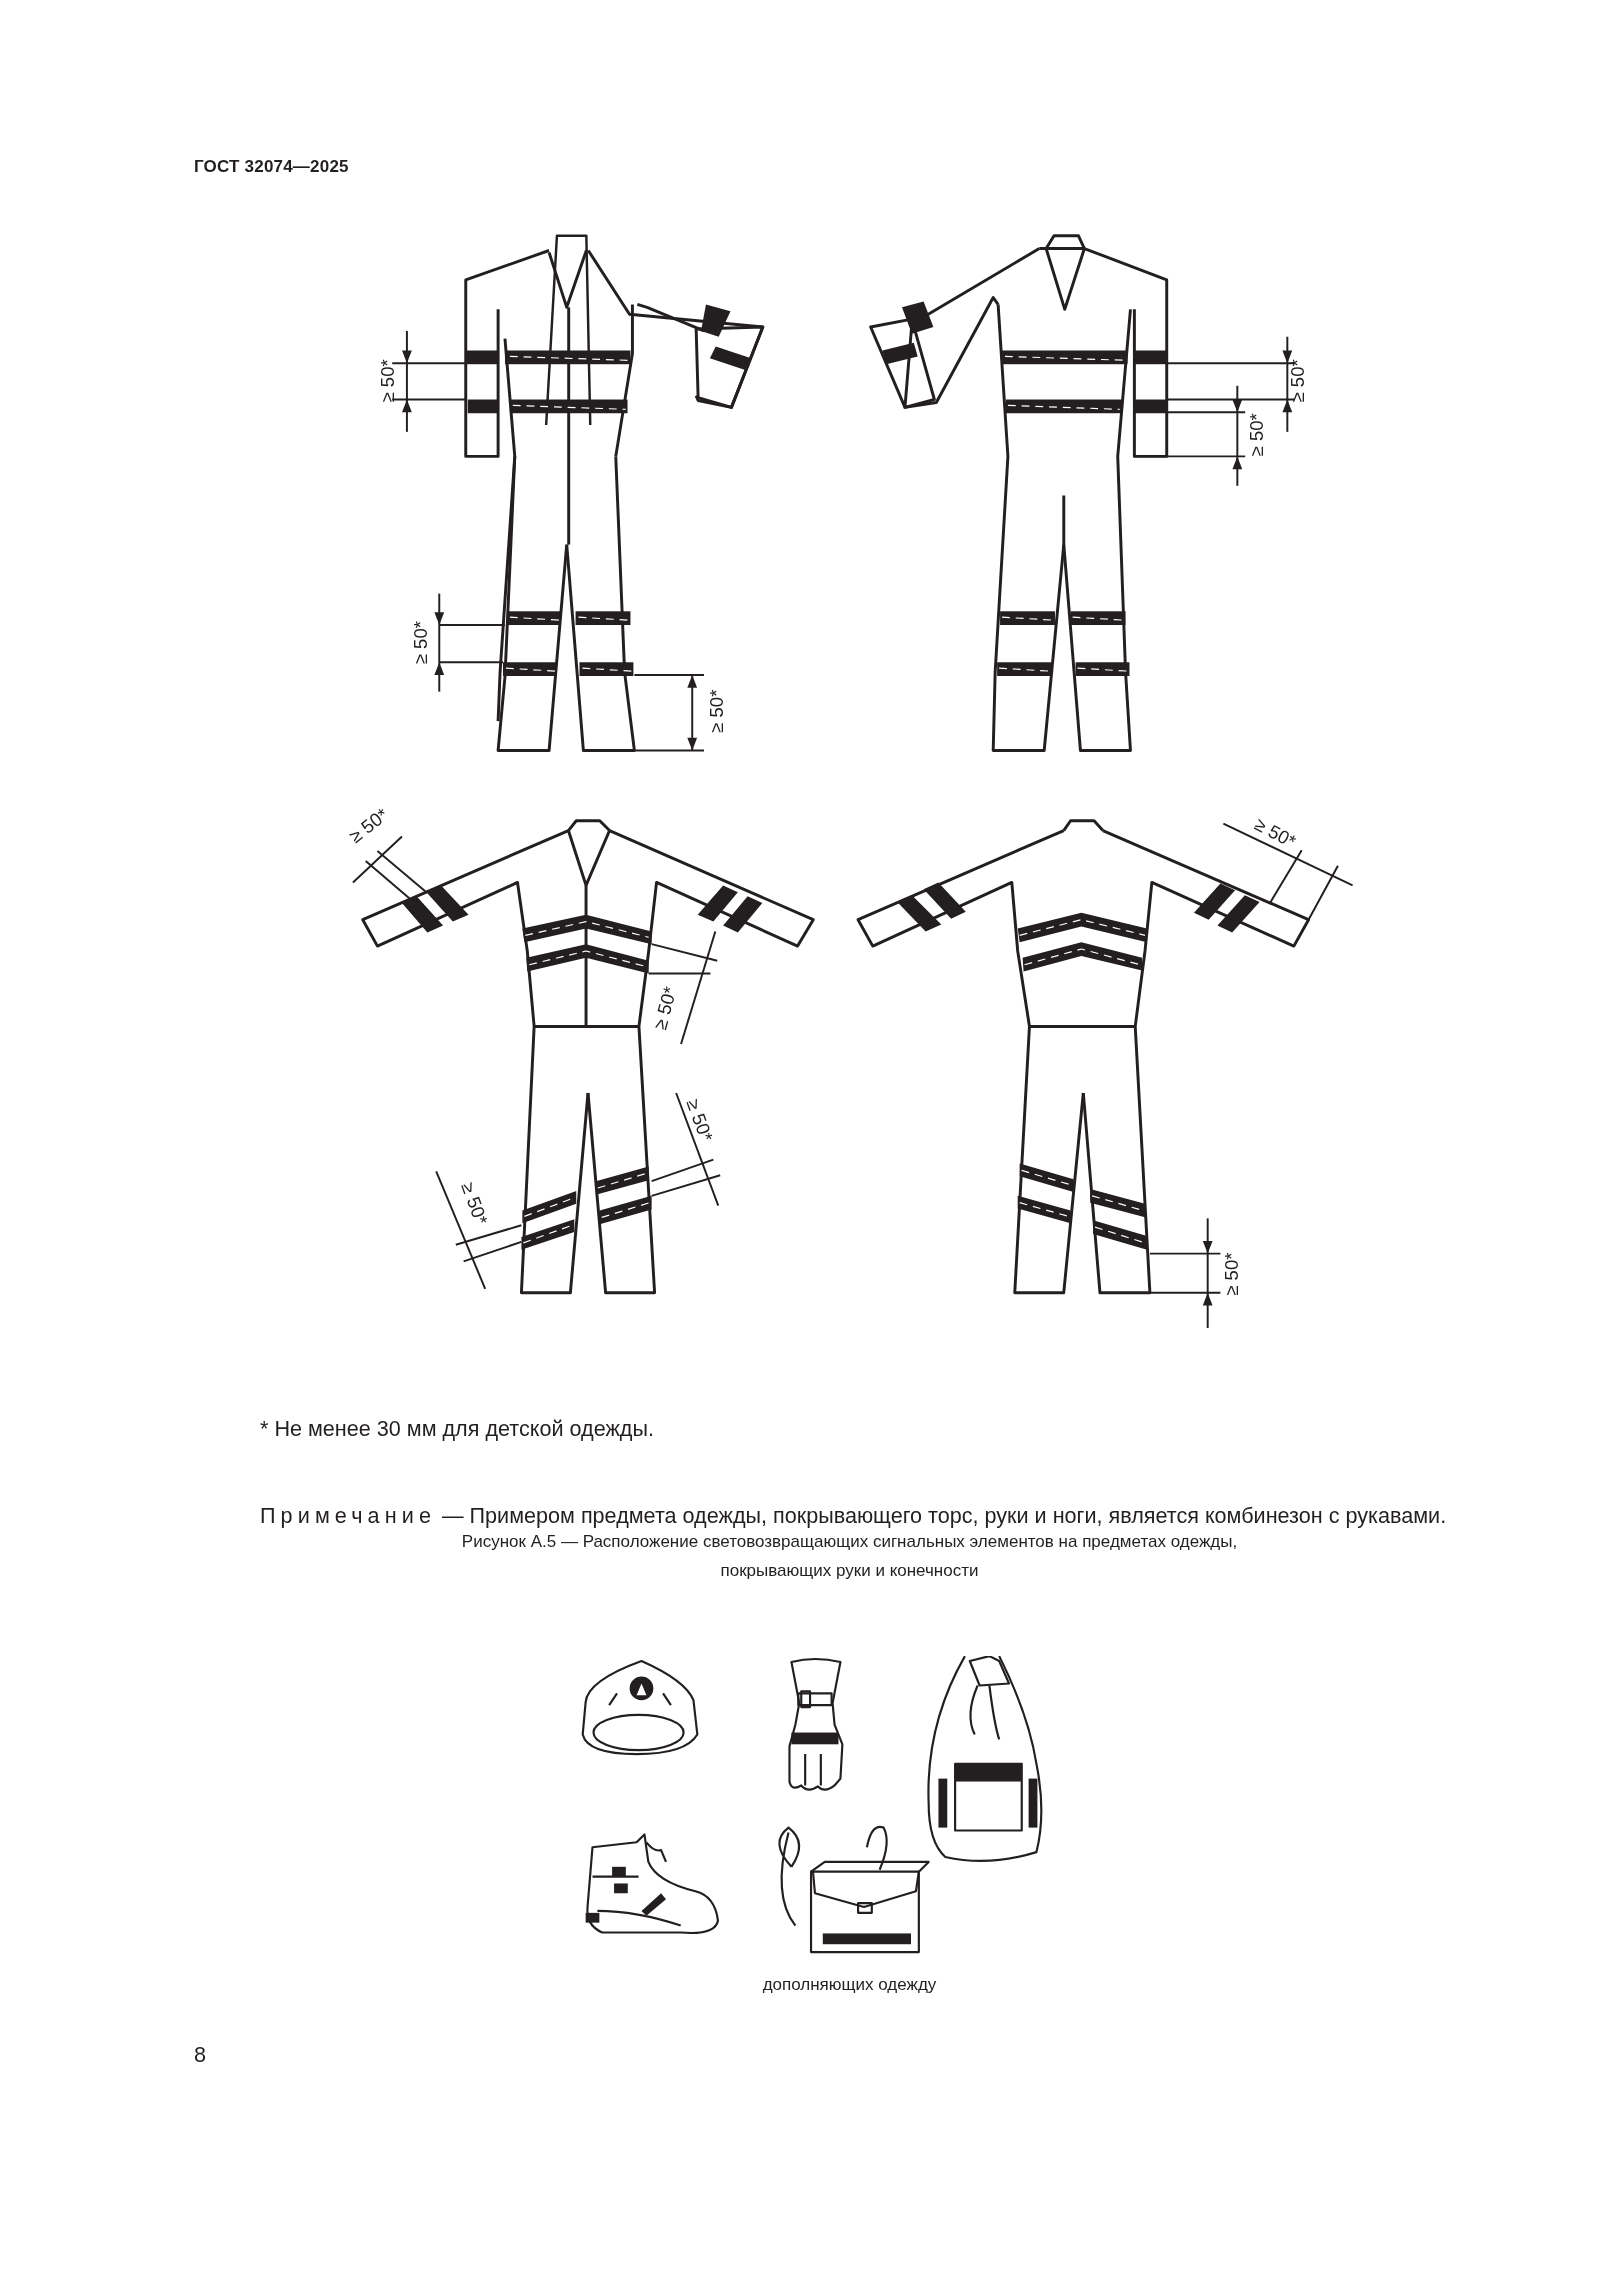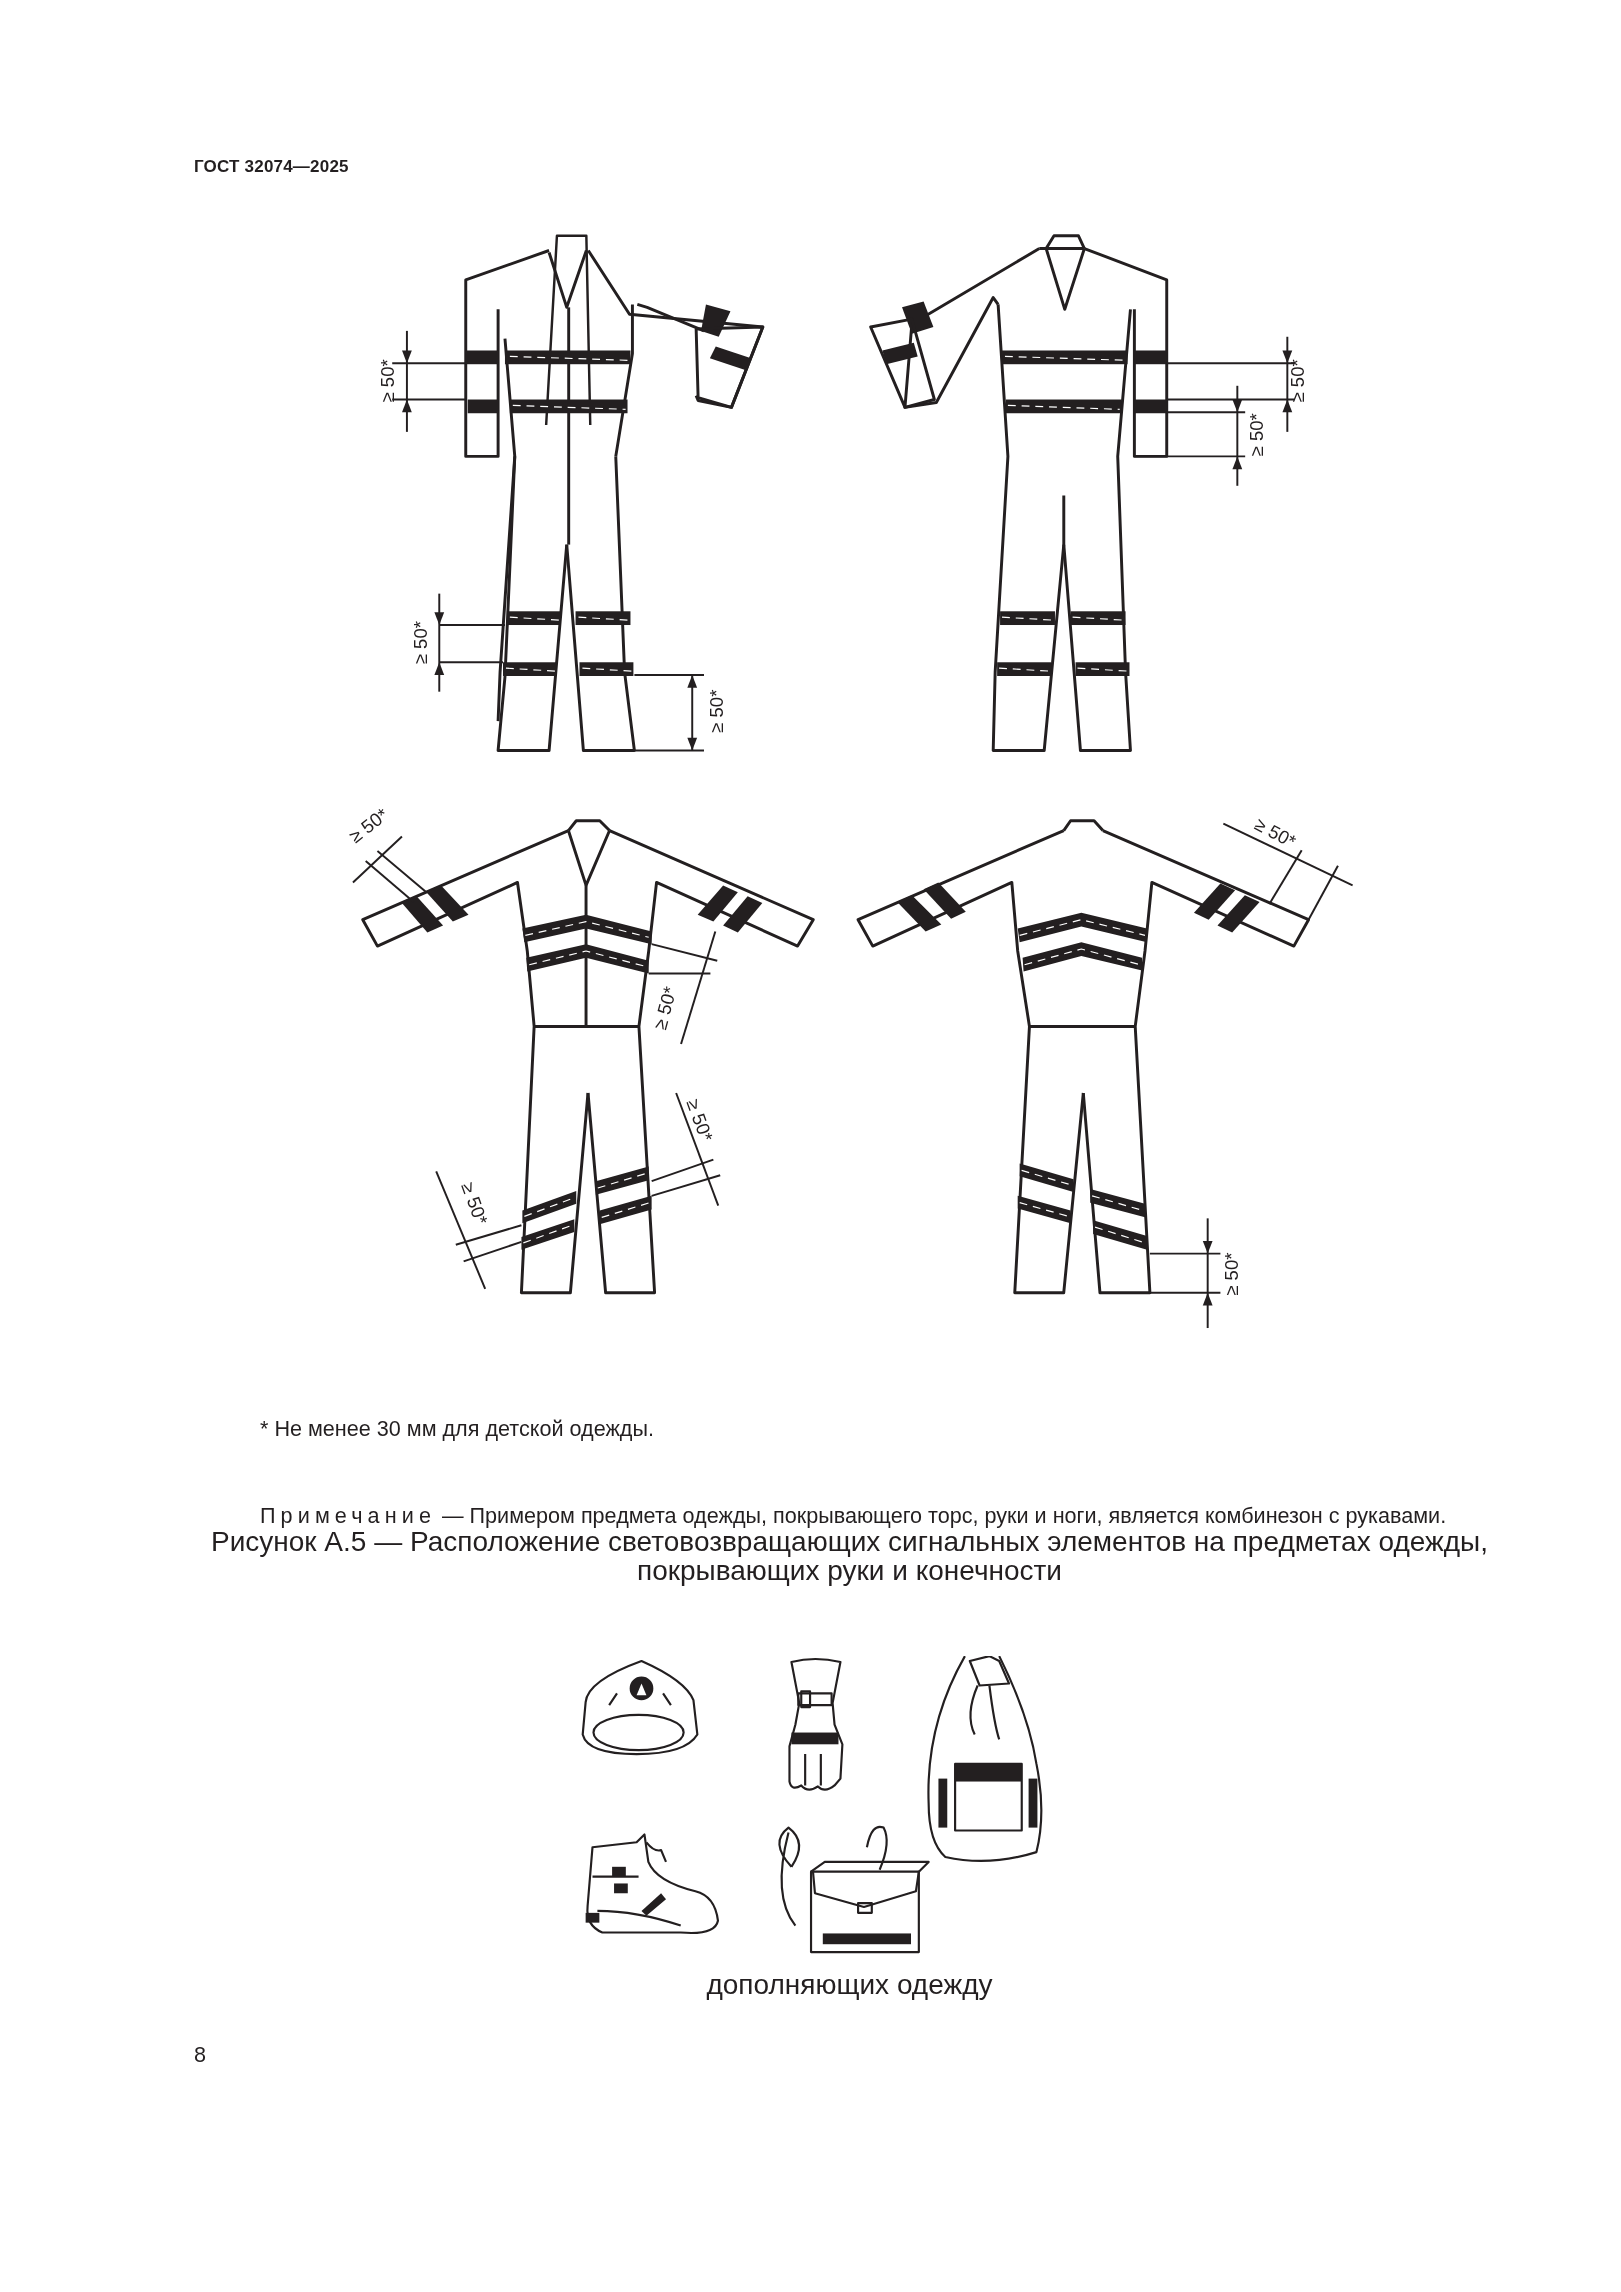--- a/index.html
+++ b/index.html
@@ -5,21 +5,21 @@
   html, body { margin: 0; padding: 0; background: #ffffff; }
   body { width: 1621px; height: 2293px; position: relative; overflow: hidden;
          font-family: "Liberation Sans", sans-serif; color: #231f20; }
   .abs { position: absolute; }
   .header { left: 194px; top: 157px; font-size: 17px; font-weight: bold; letter-spacing: 0.2px; }
   .fig { position: absolute; }
   .fig svg { display: block; }
   .footnote { left: 260px; top: 1416px; font-size: 21.6px; text-align: right; }
   .note { left: 194px; top: 1457px; width: 1311px; font-size: 21.6px; line-height: 29px; text-indent: 66px; text-align: justify; margin-top: 44px; }
   .note .lbl { letter-spacing: 5.1px; }
-  .caption { left: 194px; width: 1311px; font-size: 28px; line-height: 29px; text-align: center; }
+  .caption { left: 194px; width: 1311px; font-size: 17px; line-height: 29px; text-align: center; }
   .cap5 { top: 1527px; }
   .cap6 { top: 1970px; }
   .pagenum { left: 194px; top: 2042px; font-size: 21.6px; }
   svg text { font-family: "Liberation Sans", sans-serif; fill: #231f20; }
 </style>
 </head>
 <body>
 
 <div class="abs header">ГОСТ 32074—2025</div>
 

